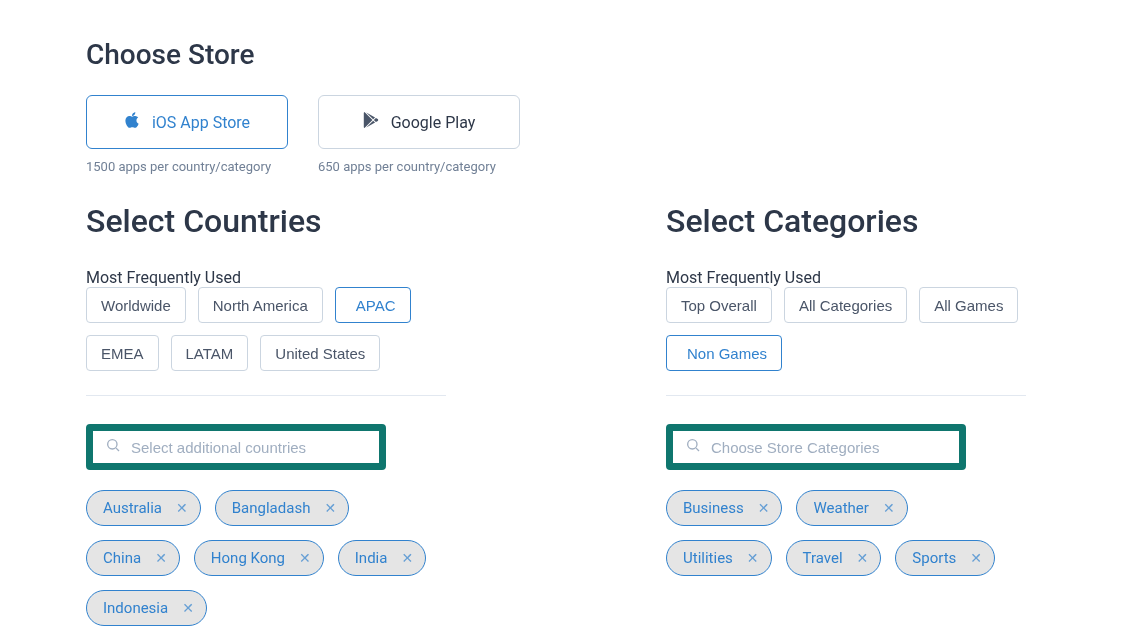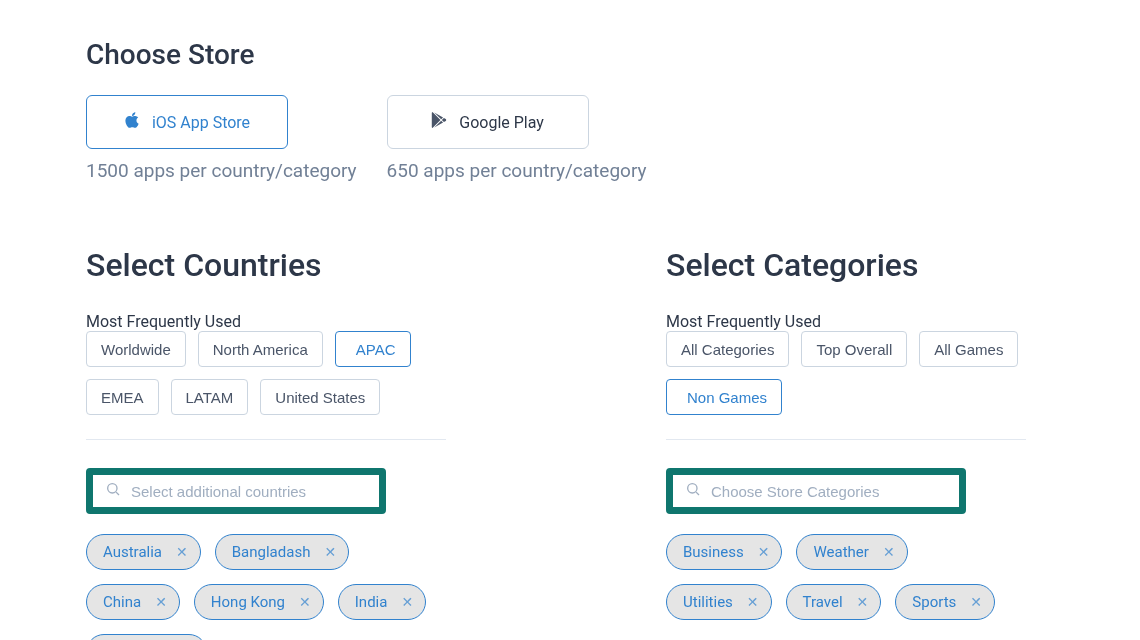--- a/index.html
+++ b/index.html
@@ -13,21 +13,21 @@
     }
     h1 {
       font-size: 28px;
       font-weight: 500;
       color: #2d3748;
       margin-bottom: 24px;
     }
     .stores-row {
       display: flex;
       gap: 30px;
-      margin-bottom: 64px;
+      margin-bottom: 28px;
     }
     .store-wrap {
       display: flex;
       flex-direction: column;
       gap: 10px;
     }
     .store-card {
       display: flex;
       align-items: center;
       justify-content: center;
@@ -38,21 +38,21 @@
       border-radius: 6px;
       cursor: pointer;
       font-size: 16px;
       color: #2d3748;
     }
     .store-card.selected {
       border-color: #3182ce;
       color: #3182ce;
     }
     .store-sub {
-      font-size: 19px;
+      font-size: 13px;
       color: #718096;
     }
     .columns {
       display: flex;
       gap: 220px;
     }
     .col {
       flex: none;
       width: 360px;
     }
@@ -227,22 +227,22 @@
         <span>Indonesia</span>
         <span class="close">✕</span>
       </span>
     </div>
   </div>
 
   <div class="col">
     <h2>Select Categories</h2>
     <div class="subhead">Most Frequently Used</div>
     <div class="chip-row">
+      <button class="chip">Top Overall</button>
       <button class="chip">All Categories</button>
-      <button class="chip">Top Overall</button>
       <button class="chip">All Games</button>
       <button class="chip selected">Non Games</button>
     </div>
     <div class="divider"></div>
     <div class="search-box">
       <span class="icon-search">
         <svg viewBox="0 0 24 24" fill="none" stroke="currentColor" stroke-width="2">
             <circle cx="11" cy="11" r="7"></circle>
             <line x1="21" y1="21" x2="16.65" y2="16.65"></line>
           </svg>

